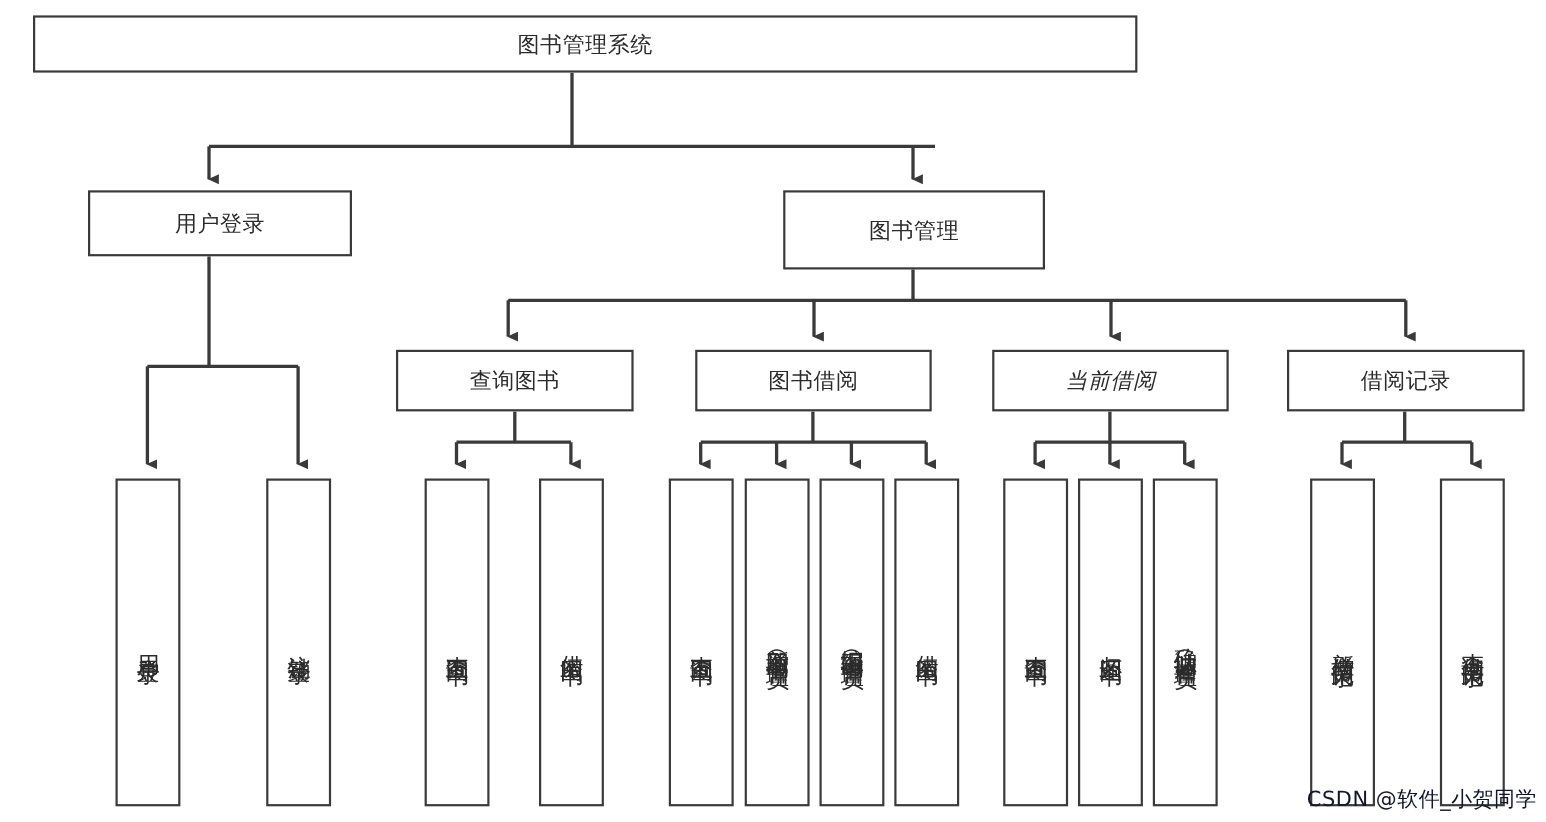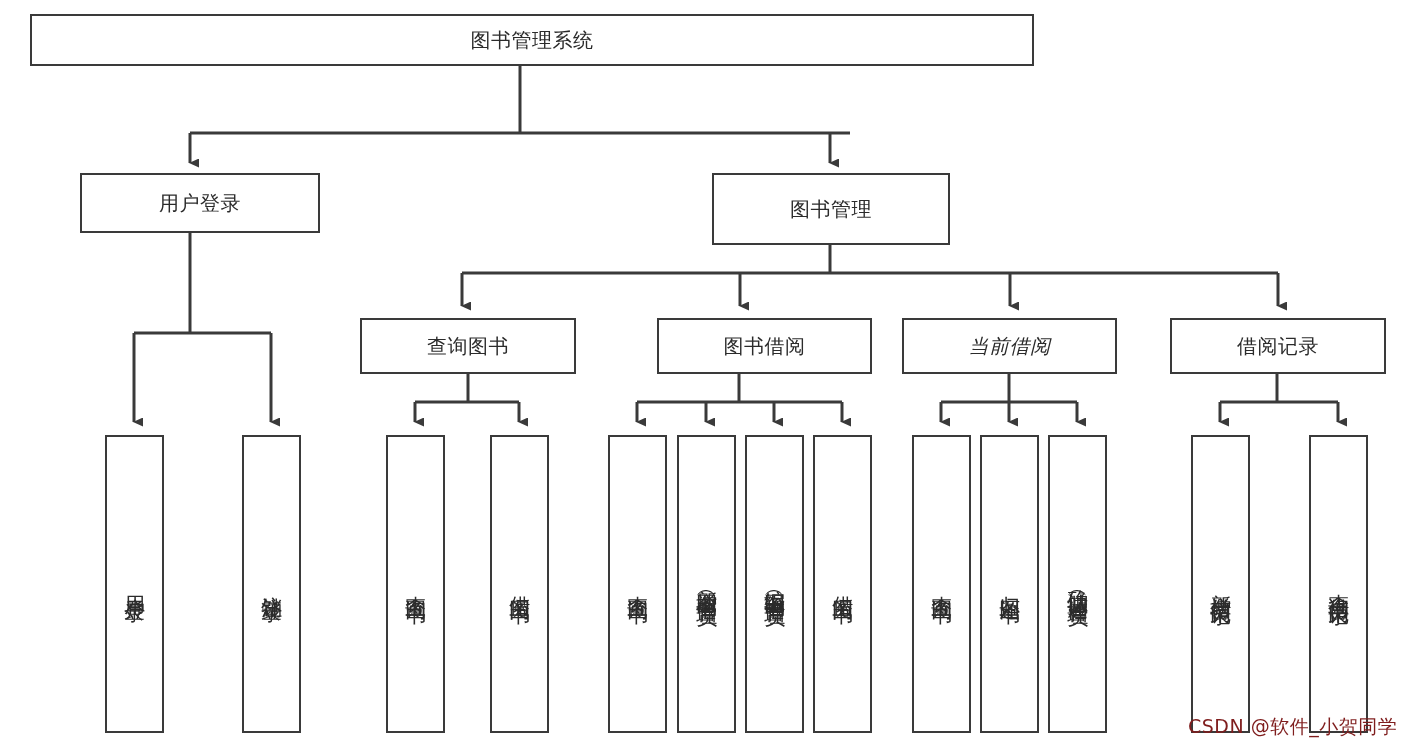--- a/index.html
+++ b/index.html
@@ -50,21 +50,21 @@
     line-height: 1.08;
     letter-spacing: 2.5px;
     white-space: nowrap;
     text-align: center;
   }
   .watermark {
     position: absolute;
     left: 1188px;
     top: 714px;
     font-size: 19px;
-    color: #7f1d1d;
+    color: #0f172a;
     white-space: nowrap;
     letter-spacing: 0.5px;
   }
 </style>
 </head>
 <body>
 
 <svg id="canvas" viewBox="0 0 1405 747" xmlns="http://www.w3.org/2000/svg">
   <defs>
     <marker id="arrowhead" markerWidth="9" markerHeight="10" refX="4.5" refY="9" orient="auto" markerUnits="userSpaceOnUse">
@@ -122,21 +122,21 @@
 <div class="node-box" style="left:80px; top:173px; width:240px; height:60px;">
   <span class="node-label-h">用户登录</span>
 </div>
 <div class="node-box" style="left:712px; top:173px; width:238px; height:72px;">
   <span class="node-label-h">图书管理</span>
 </div>
 
 <div class="node-box" style="left:360px; top:318px; width:216px; height:56px;">
   <span class="node-label-h">查询图书</span>
 </div>
-<div class="node-box" style="left:632px; top:318px; width:215px; height:56px;margin-left:25px;">
+<div class="node-box" style="left:632px; top:318px; width:215px; height:56px;">
   <span class="node-label-h">图书借阅</span>
 </div>
 <div class="node-box" style="left:902px; top:318px; width:215px; height:56px;font-style:italic;">
   <span class="node-label-h">当前借阅</span>
 </div>
 <div class="node-box" style="left:1170px; top:318px; width:216px; height:56px;">
   <span class="node-label-h">借阅记录</span>
 </div>
 
 <div class="node-box vertical" style="left:105px; top:435px; width:59px; height:298px;">

